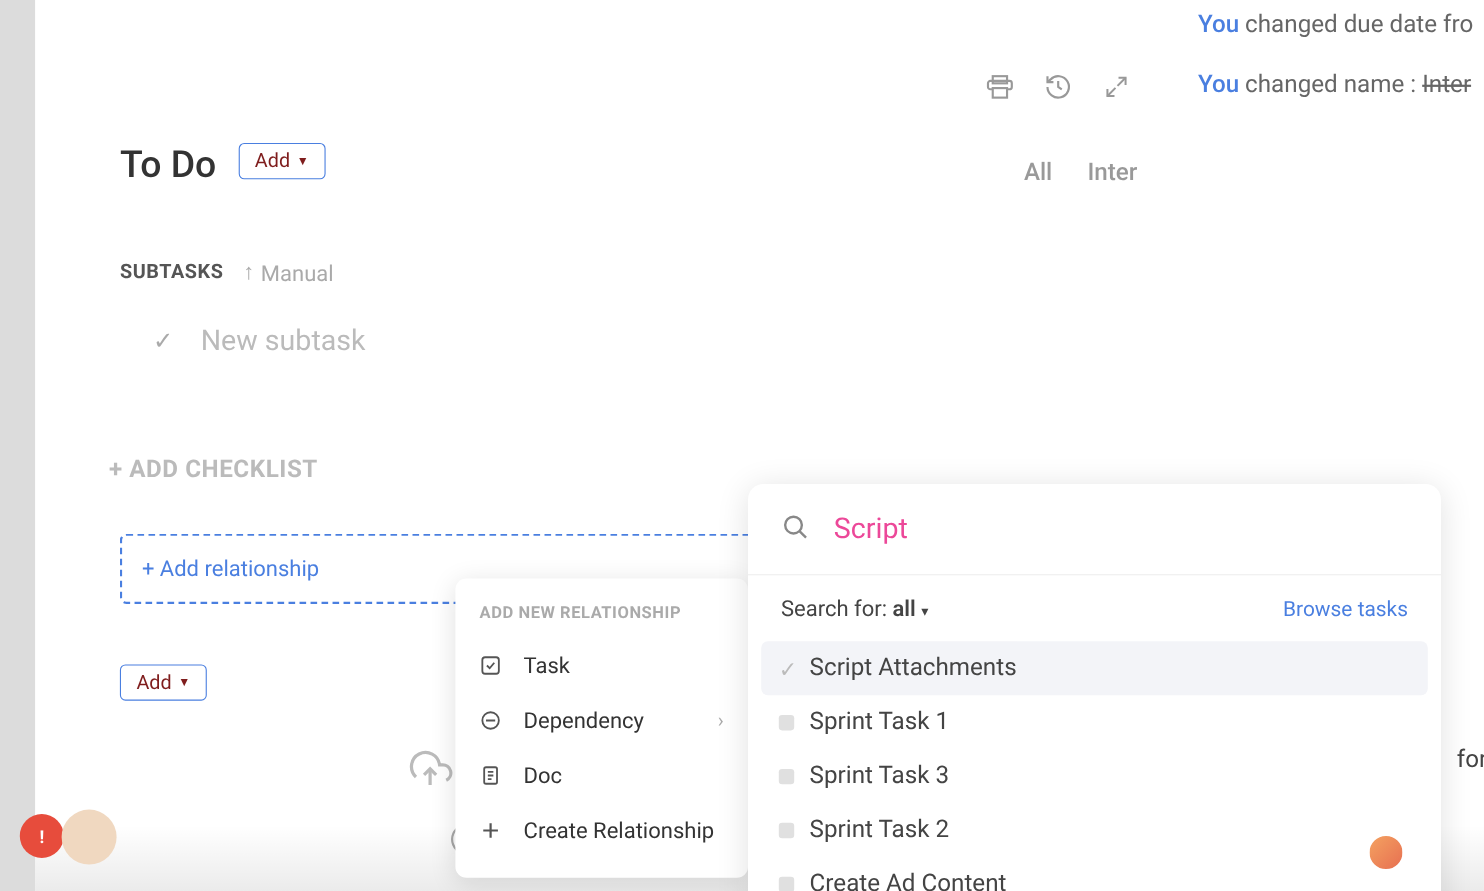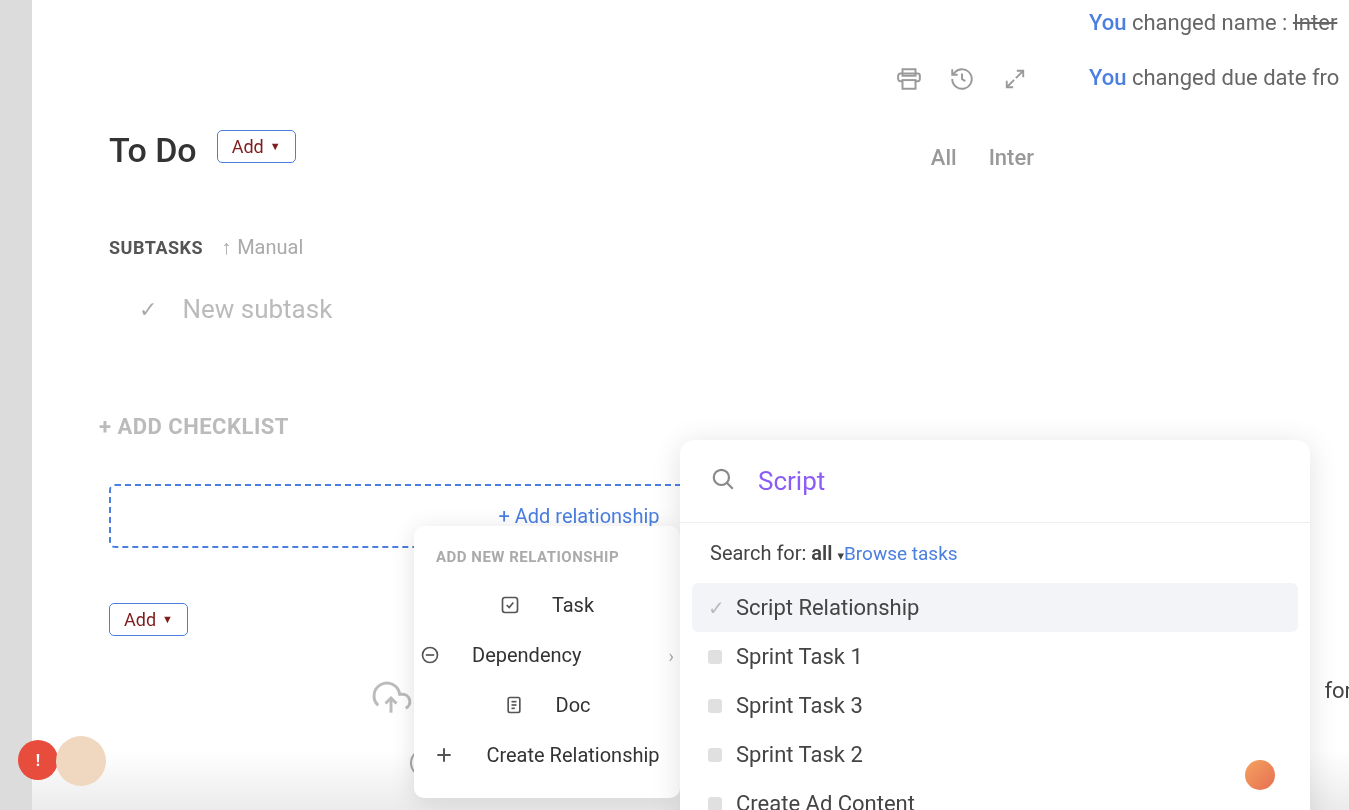--- a/index.html
+++ b/index.html
@@ -30,44 +30,44 @@
     .subtasks-header { margin-top: 65px; display: flex; align-items: center; gap: 18px; }
     .subtasks-label { font-size: 18px; font-weight: 700; letter-spacing: 0.5px; color: #555; }
     .sort-label { font-size: 20px; color: #aaa; display: flex; align-items: center; gap: 6px; }
     
     .subtask-row { margin-top: 35px; display: flex; align-items: center; gap: 25px; padding-left: 30px; }
     .check-icon-sub { color: #aaa; font-size: 22px; }
     .subtask-placeholder { font-size: 26px; color: #bbb; }
     
     .add-checklist { margin-top: 90px; font-size: 22px; font-weight: 700; letter-spacing: 0.5px; color: #bbb; cursor: pointer; margin-left: -10px; }
     
-    .relationship-box { margin-top: 45px; width: 940px; border: 2px dashed #4a7fe0; border-radius: 6px; padding: 18px; text-align: center; color: #4a7fe0; font-size: 20px; cursor: pointer; }
+    .relationship-box { margin-top: 45px; width: 940px; border: 2px dashed #4a7fe0; border-radius: 6px; padding: 18px; text-align: left; color: #4a7fe0; font-size: 20px; cursor: pointer; }
     
     .attachments-section { margin-top: 55px; display: flex; align-items: center; gap: 20px; }
     .attachments-title { font-size: 30px; font-weight: 500; color: #333; }
     
     .drop-zone { margin-top: 40px; display: flex; align-items: center; gap: 18px; padding-left: 260px; color: #aaa; }
     .upload-icon { font-size: 36px; }
     .drop-text { font-size: 26px; font-style: italic; }
     
     .help-icon { position: absolute; left: 378px; bottom: 33px; width: 28px; height: 28px; border: 2px solid #aaa; border-radius: 50%; display: flex; align-items: center; justify-content: center; color: #aaa; font-weight: bold; font-size: 16px; }
     
     
     .rel-menu { position: absolute; left: 414px; top: 526px; width: 266px; background: #fff; border-radius: 10px; box-shadow: 0 4px 24px rgba(0,0,0,0.12); padding: 22px 0 18px 0; z-index: 100; }
     .rel-menu-title { padding: 0 22px 14px 22px; font-size: 15px; font-weight: 700; letter-spacing: 0.5px; color: #aaa; }
-    .rel-menu-item { padding: 13px 6px; display: flex; align-items: center; gap: 32px; font-size: 20px; color: #333; cursor: pointer; justify-content: center; }
+    .rel-menu-item { padding: 13px 22px; display: flex; align-items: center; gap: 20px; font-size: 20px; color: #333; cursor: pointer; }
     .rel-icon { width: 20px; height: 20px; display: flex; align-items: center; justify-content: center; }
     .chevron-right { margin-left: auto; color: #aaa; font-size: 18px; }
     
     
     .search-panel { position: absolute; left: 680px; top: 440px; width: 630px; background: #fff; border-radius: 14px; box-shadow: 0 4px 30px rgba(0,0,0,0.12); z-index: 200; padding: 0; }
     .search-header { display: flex; align-items: center; padding: 26px 30px; gap: 22px; border-bottom: 1px solid #eee; }
     .search-icon { color: #888; }
-    .search-input { border: none; outline: none; font-size: 26px; flex: 1; color: #8b5cf6; }
-    .search-options { display: flex; align-items: center; padding: 18px 30px; }
+    .search-input { border: none; outline: none; font-size: 26px; flex: 1; color: #ec4899; }
+    .search-options { display: flex; justify-content: space-between; align-items: center; padding: 18px 30px; }
     .search-for { font-size: 20px; color: #444; }
     .search-for-val { font-weight: 600; }
     .browse-link { color: #4a7fe0; font-size: 19px; cursor: pointer; }
     .result-list { padding: 0 12px 20px 12px; }
     .result-item { display: flex; align-items: center; gap: 14px; padding: 12px 16px; font-size: 22px; color: #444; cursor: pointer; border-radius: 6px; }
     .result-item.selected { background: #f3f4f8; }
     .result-marker { width: 14px; height: 14px; border-radius: 3px; background: #e0e0e0; flex-shrink: 0; }
     .result-check { color: #bbb; font-size: 20px; width: 14px; }
     
     .bottom-avatar { position: absolute; right: 72px; bottom: 18px; width: 34px; height: 34px; border-radius: 50%; background: linear-gradient(135deg,#f4a261,#e76f51); border: 2px solid #fff; z-index: 300; }
@@ -105,24 +105,24 @@
           <path d="M14 3h7v7"></path>
           <path d="M10 21H3v-7"></path>
           <path d="M21 3l-8 8"></path>
           <path d="M3 21l8-8"></path>
         </svg>
     </div>
   </div>
 
   <div class="activity-feed">
     <div class="activity-line">
+      <span class="you-link">You</span><span> changed due date fro</span>
+    </div>
+    <div class="activity-line">
       <span class="you-link">You</span><span> changed name : </span><span class="strike">Inter</span>
-    </div>
-    <div class="activity-line">
-      <span class="you-link">You</span><span> changed due date fro</span>
     </div>
   </div>
 
   <div class="activity-tabs">
     <div class="tab">All</div>
     <div class="tab">Inter</div>
   </div>
 
   <div class="content">
     <div class="section-title">
@@ -230,21 +230,21 @@
   </div>
   <div class="search-options">
     <div class="search-for">
       <span>Search for: </span><span class="search-for-val">all</span> <span style="font-size:13px">▾</span>
     </div>
     <div class="browse-link">Browse tasks</div>
   </div>
   <div class="result-list">
     <div class="result-item selected">
       <span class="result-check">✓</span>
-      <span>Script Relationship</span>
+      <span>Script Attachments</span>
     </div>
     <div class="result-item">
       <span class="result-marker"></span>
       <span>Sprint Task 1</span>
     </div>
     <div class="result-item">
       <span class="result-marker"></span>
       <span>Sprint Task 3</span>
     </div>
     <div class="result-item">

